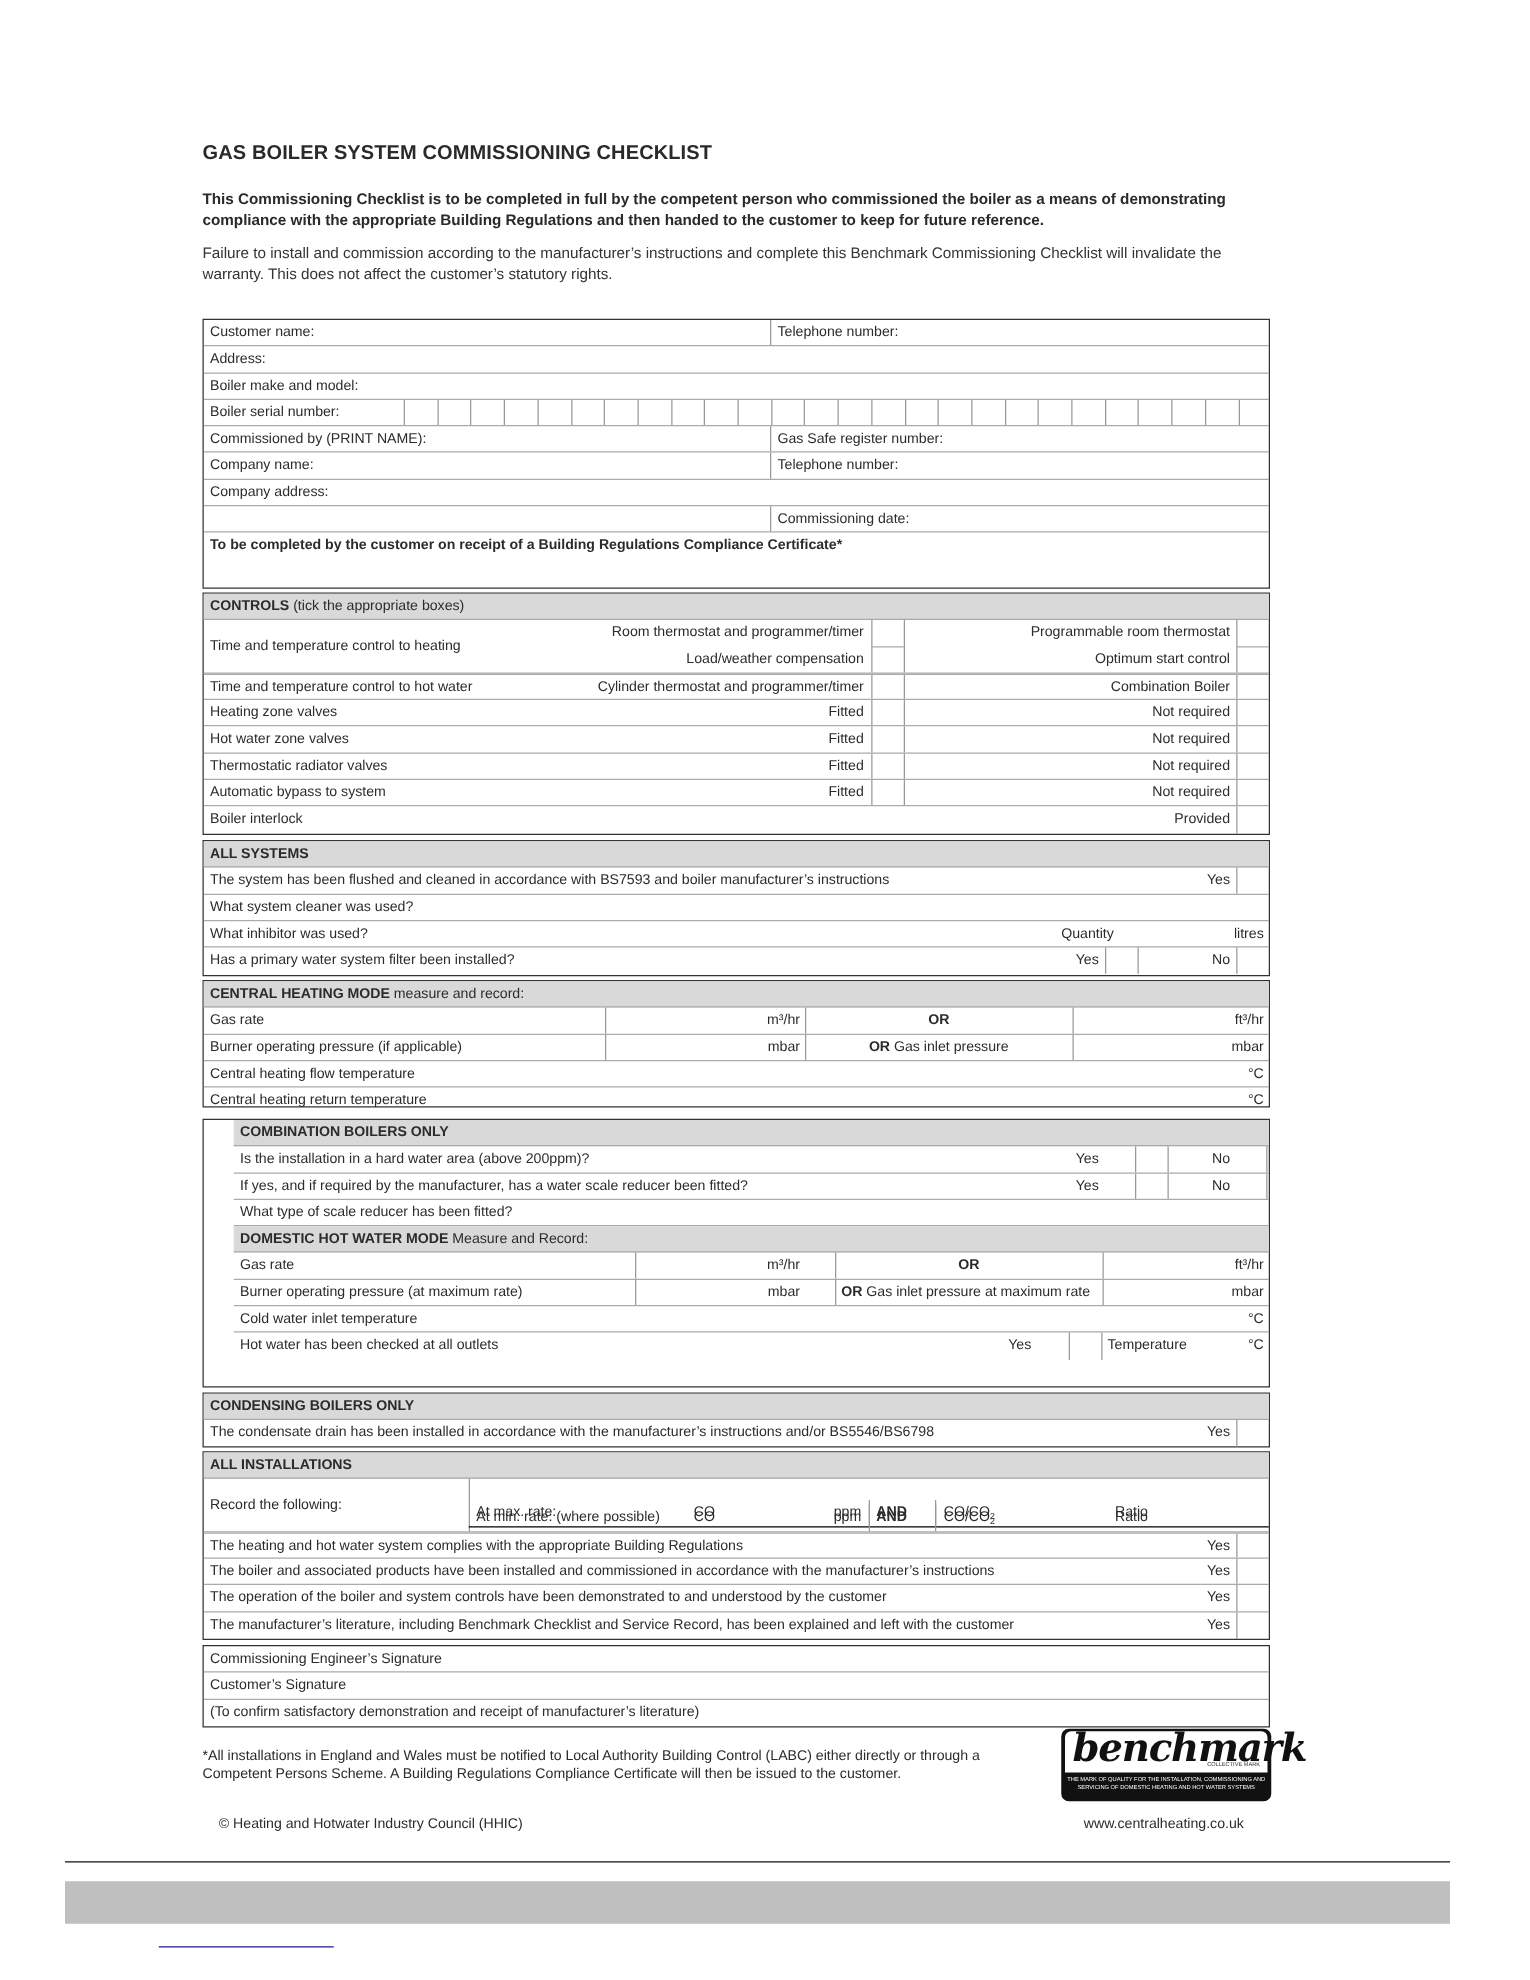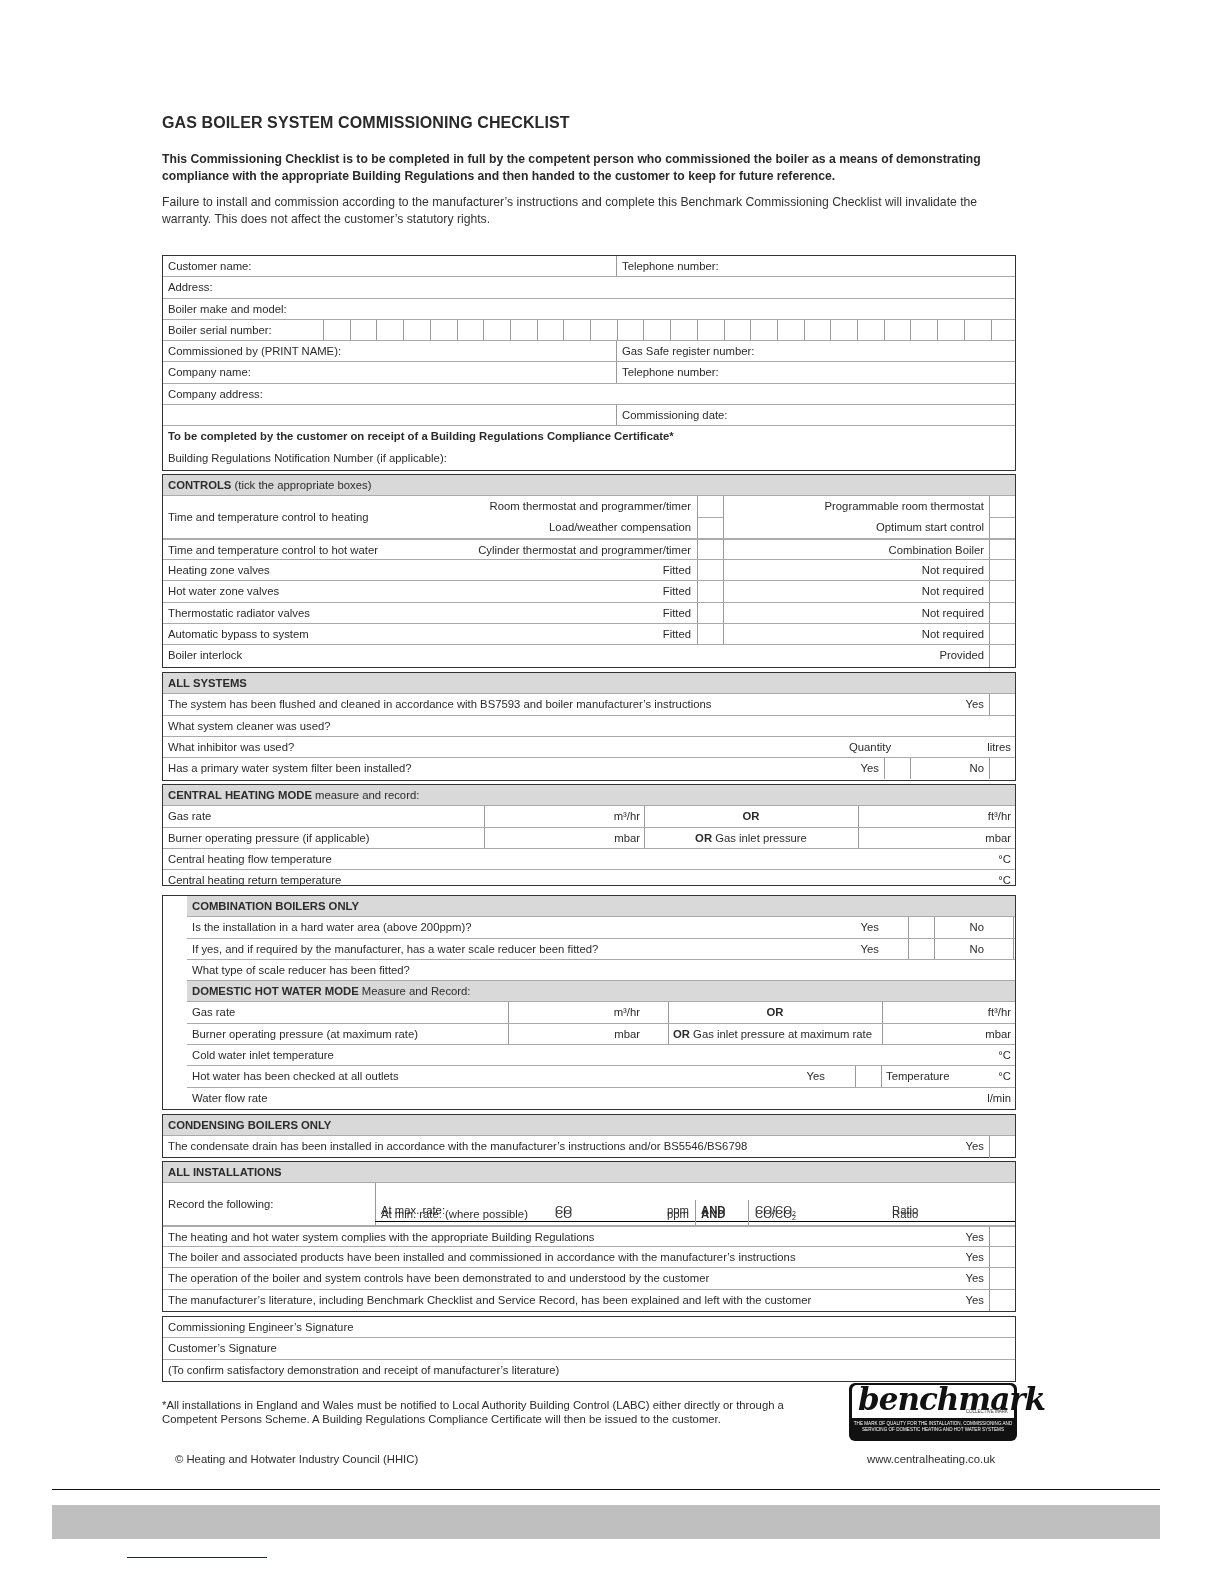--- a/index.html
+++ b/index.html
@@ -94,23 +94,20 @@
   <div class="row">
     <span class="t" style="left:5px">Company address:</span>
   </div>
   <div class="row">
     <span class="vl" style="left:453px"></span>
     <span class="t" style="left:459px">Commissioning date:</span>
   </div>
   <div class="row" style="border-bottom:none">
     <span class="t" style="left:5px;font-weight:bold">To be completed by the customer on receipt of a Building Regulations Compliance Certificate*</span>
   </div>
-  <div class="row">
-    <span class="t" style="left:5px">Building Regulations Notification Number (if applicable):</span>
-  </div>
 </div>
 
 <div class="sec" style="top:474px;height:194px;">
   <div class="row hdr">
     <span class="t" style="left:5px"><b>CONTROLS</b><span> (tick the appropriate boxes)</span></span>
   </div>
   <div class="row" style="height:42.6px">
     <span class="t" style="left:5px;top:15px">Time and temperature control to heating</span>
     <span class="t r" style="right:324px;top:4px">Room thermostat and programmer/timer</span>
     <span class="t r" style="right:324px;top:25px">Load/weather compensation</span>
@@ -287,24 +284,20 @@
     <span class="t r" style="right:4px">°C</span>
   </div>
   <div class="row">
     <span class="t" style="left:5px">Hot water has been checked at all outlets</span>
     <span class="t r" style="right:190px">Yes</span>
     <span class="cb" style="left:668px;width:26px"></span>
     <span class="vl" style="left:694px"></span>
     <span class="t" style="left:699px">Temperature</span>
     <span class="abs" style="left:770px;top:0;width:70px;height:100%"></span>
     <span class="t r" style="right:4px">°C</span>
-  </div>
-  <div class="row">
-    <span class="t" style="left:5px">Water flow rate</span>
-    <span class="t r" style="right:4px">l/min</span>
   </div>
 </div>
 
 <div class="sec" style="top:1114px;height:44px;">
   <div class="row hdr">
     <span class="t" style="left:5px;font-weight:bold">CONDENSING BOILERS ONLY</span>
   </div>
   <div class="row">
     <span class="t" style="left:5px">The condensate drain has been installed in accordance with the manufacturer’s instructions and/or BS5546/BS6798</span>
     <span class="t r" style="right:31px">Yes</span>

